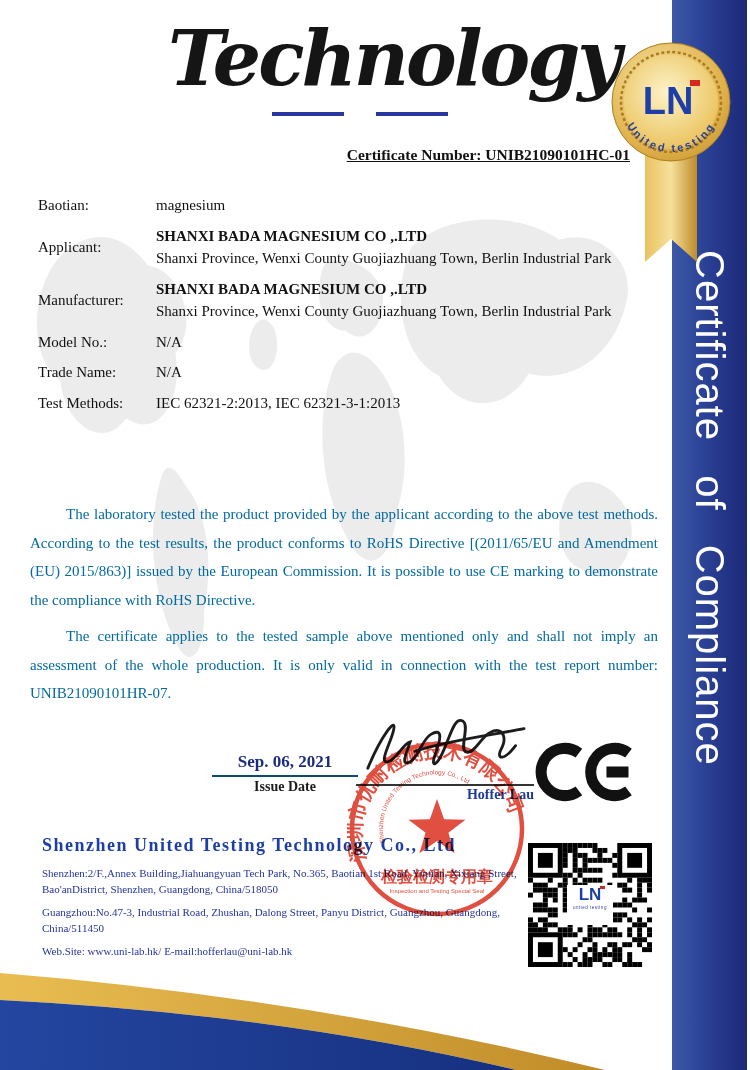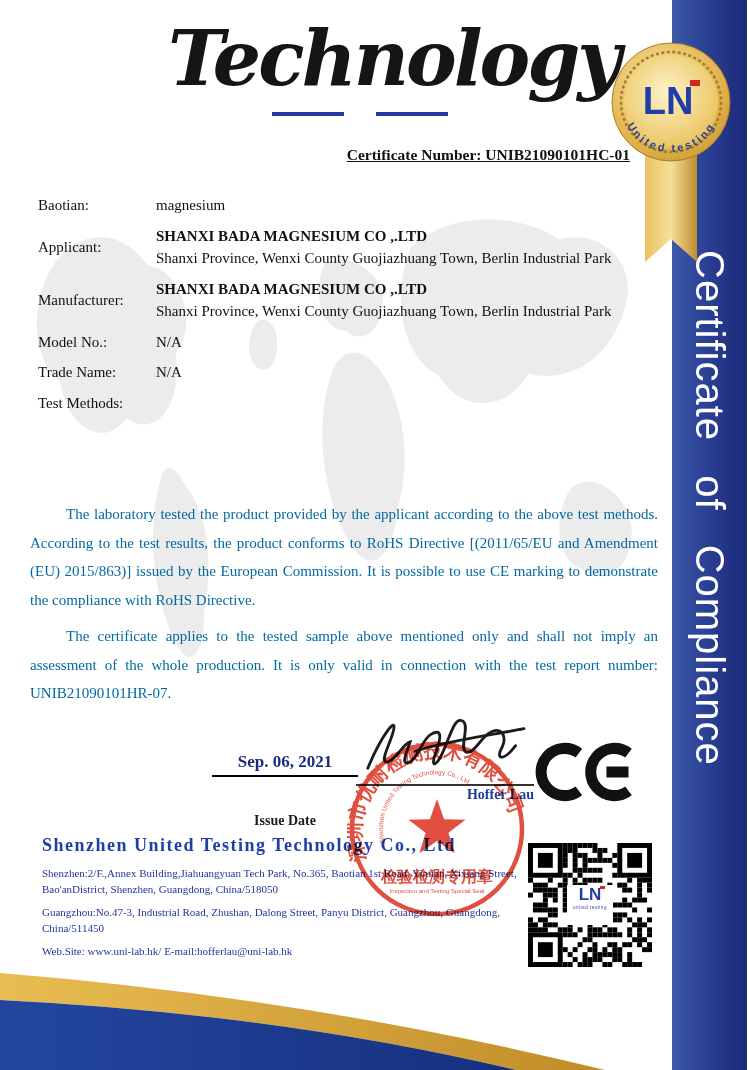--- a/index.html
+++ b/index.html
@@ -33,22 +33,22 @@
   
   .bodytext{position:absolute;left:30px;top:500px;width:628px;z-index:2;
         font-size:15px;line-height:1.9;color:#0369a1;text-align:justify;}
   .bodytext p{margin:0 0 8px 0;text-indent:2.4em;}
   
   .rohs{position:absolute;left:28px;top:724px;z-index:2;
         font-family:"Liberation Sans",sans-serif;font-weight:900;font-size:66px;
         letter-spacing:-2px;color:#141414;}
   .issue{position:absolute;left:212px;top:752px;width:146px;text-align:center;z-index:2;}
   .issue-date{font-weight:bold;font-size:17px;color:#1c2b7f;padding-bottom:3px;
-        border-bottom:2px solid #000000;}
-  .issue-label{font-weight:bold;font-size:14px;color:#1a1a1a;padding-top:2px;margin-top:34px;}
+        border-bottom:2px solid #0c4a6e;}
+  .issue-label{font-weight:bold;font-size:14px;color:#1a1a1a;padding-top:2px;}
   .sig{position:absolute;left:356px;top:708px;width:178px;z-index:2;text-align:right;}
   .sig svg{display:block;}
   .sig-line{border-top:2px solid #333;margin-top:-4px;}
   .sig-name{font-weight:bold;font-size:14px;color:#1c3a9e;padding-top:1px;}
   .ce{position:absolute;left:534px;top:733px;z-index:2;}
   .stamp{position:absolute;left:347px;top:739px;z-index:4;opacity:.9;
         mix-blend-mode:multiply;}
   .company{position:absolute;left:42px;top:835px;z-index:2;font-weight:bold;
         font-size:18px;letter-spacing:1.5px;color:#1d3ea6;white-space:nowrap;}
   .addr{position:absolute;left:42px;top:866px;width:505px;z-index:2;
@@ -145,20 +145,21 @@
     <div class="frow">
       <div class="flabel">Model No.:</div>
       <div class="fval">N/A</div>
     </div>
     <div class="frow">
       <div class="flabel">Trade Name:</div>
       <div class="fval">N/A</div>
     </div>
     <div class="frow">
       <div class="flabel">Test Methods:</div>
+      <div class="fval">IEC 62321-2:2013, IEC 62321-3-1:2013</div>
     </div>
   </div>
 
   <div class="bodytext">
     <p>The laboratory tested the product provided by the applicant according to the above test methods. According to the test results, the product conforms to RoHS Directive [(2011/65/EU and Amendment (EU) 2015/863)] issued by the European Commission. It is possible to use CE marking to demonstrate the compliance with RoHS Directive.</p>
     <p>The certificate applies to the tested sample above mentioned only and shall not imply an assessment of the whole production. It is only valid in connection with the test report number: UNIB21090101HR-07.</p>
   </div>
 
 
   <div class="issue">

